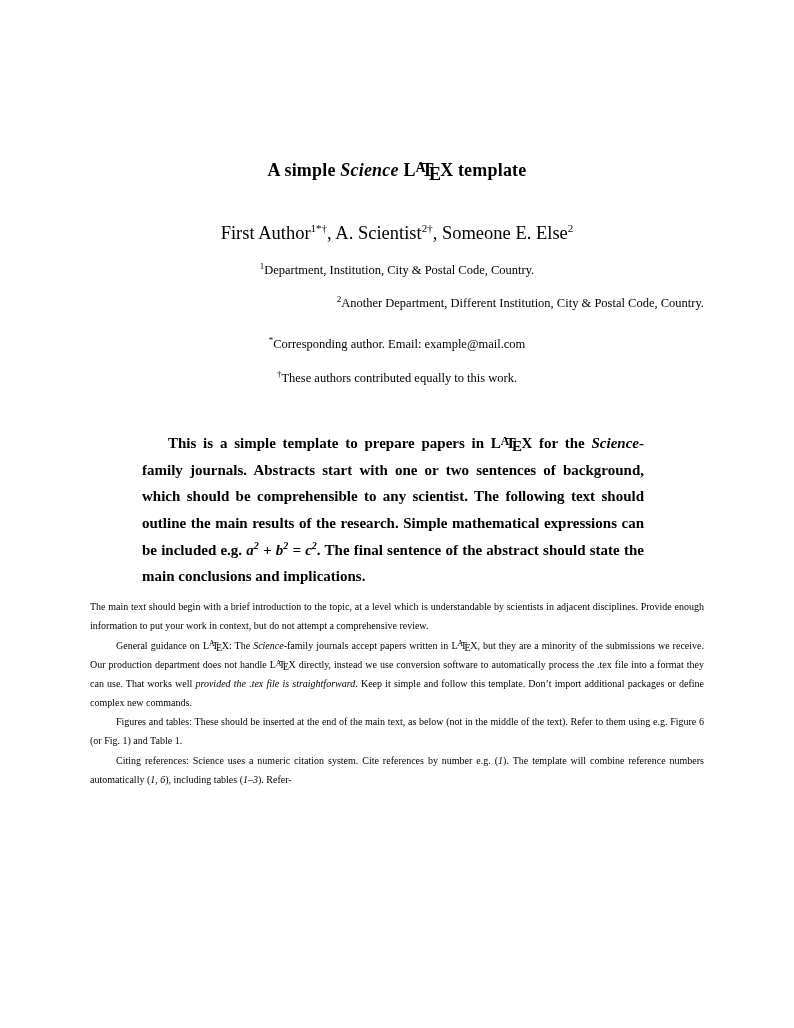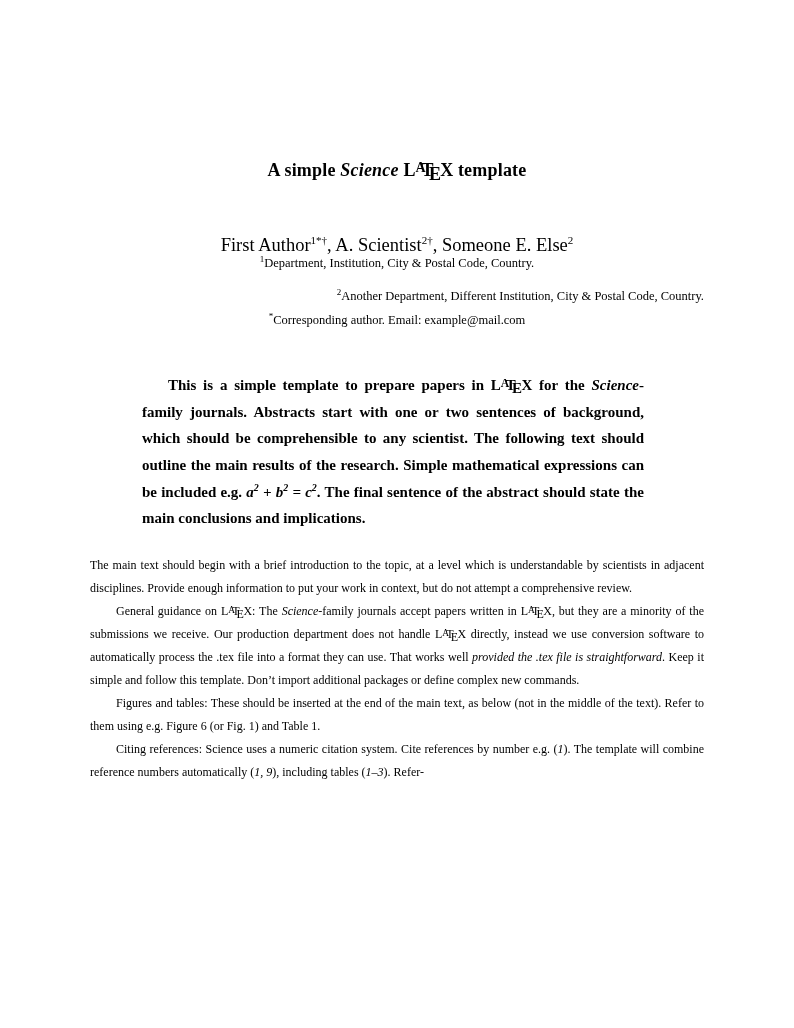--- a/index.html
+++ b/index.html
@@ -30,41 +30,42 @@
     font-size: 18px;
     font-weight: bold;
     letter-spacing: 0.2px;
   }
   .title .sci {
     font-style: italic;
   }
 
   
   .authors {
-    margin-top: 54px;
+    margin-top: 42px;
     text-align: center;
     font-size: 18.5px;
   }
   .authors sup {
     font-size: 11px;
     vertical-align: super;
     line-height: 0;
   }
 
   .affil {
     text-align: center;
     font-size: 12.5px;
+    margin-top: 19px;
   }
   .affil sup {
     font-size: 9px;
     vertical-align: super;
     line-height: 0;
   }
   .affil.a2 { margin-top: 18px; text-align: right; }
-  .affil.a3 { margin-top: 9px; }
+  .affil.a3 { margin-top: 26px; }
   .affil.a4 { margin-top: 19px; }
 
   
   .abstract {
     margin: 44px 60px 0 52px;
     font-size: 15px;
     font-weight: bold;
     line-height: 1.78;
     text-align: justify;
     text-indent: 26px;
@@ -78,22 +79,22 @@
   }
   .math sup {
     font-size: 10px;
     vertical-align: super;
     line-height: 0;
     font-style: italic;
   }
 
   
   .body {
-    margin-top: 22px;
-    font-size: 12px;
+    margin-top: 7px;
+    font-size: 10px;
     line-height: 1.92;
     text-align: justify;
   }
   .body p {
     margin: 0;
   }
   .body p.indent {
     text-indent: 26px;
   }
   .body .ital { font-style: italic; }
@@ -135,29 +136,32 @@
 
   <div class="affil a1">
     <sup>1</sup><span>Department, Institution, City &amp; Postal Code, Country.</span>
   </div>
   <div class="affil a2">
     <sup>2</sup><span>Another Department, Different Institution, City &amp; Postal Code, Country.</span>
   </div>
   <div class="affil a3">
     <sup>*</sup><span>Corresponding author. Email: example@mail.com</span>
   </div>
+  <div class="affil a4">
+    <sup>†</sup><span>These authors contributed equally to this work.</span>
+  </div>
 
   <div class="abstract">
     <span>This is a simple template to prepare papers in </span><span class="latex"><span>L</span><span class="la">A</span><span class="te">T</span><span class="ee">E</span><span>X</span></span><span> for the </span><span class="ital">Science</span><span>-family journals. Abstracts start with one or two sentences of background, which should be comprehensible to any scientist. The following text should outline the main results of the research. Simple mathematical expressions can be included e.g. </span><span class="math"><span class="math">a</span><sup>2</sup> + <span class="math">b</span><sup>2</sup> = <span class="math">c</span><sup>2</sup></span><span>. The final sentence of the abstract should state the main conclusions and implications.</span>
   </div>
 
   <div class="body">
     <p>The main text should begin with a brief introduction to the topic, at a level which is understandable by scientists in adjacent disciplines. Provide enough information to put your work in context, but do not attempt a comprehensive review.</p>
     <p class="indent">
       <span>General guidance on </span><span class="latex"><span>L</span><span class="la">A</span><span class="te">T</span><span class="ee">E</span><span>X</span></span><span>: The </span><span class="ital">Science</span><span>-family journals accept papers written in </span><span class="latex"><span>L</span><span class="la">A</span><span class="te">T</span><span class="ee">E</span><span>X</span></span><span>, but they are a minority of the submissions we receive. Our production department does not handle </span><span class="latex"><span>L</span><span class="la">A</span><span class="te">T</span><span class="ee">E</span><span>X</span></span><span> directly, instead we use conversion software to automatically process the .tex file into a format they can use. That works well </span><span class="ital">provided the .tex file is straightforward</span><span>. Keep it simple and follow this template. Don’t import additional packages or define complex new commands.</span>
     </p>
     <p class="indent">Figures and tables: These should be inserted at the end of the main text, as below (not in the middle of the text). Refer to them using e.g. Figure 6 (or Fig. 1) and Table 1.</p>
     <p class="indent">
-      <span>Citing references: Science uses a numeric citation system. Cite references by number e.g. (</span><span class="ital">1</span><span>). The template will combine reference numbers automatically (</span><span class="ital">1, 9</span><span>), including tables (</span><span class="ital">1–3</span><span>). Refer-</span>
+      <span>Citing references: Science uses a numeric citation system. Cite references by number e.g. (</span><span class="ital">1</span><span>). The template will combine reference numbers automatically (</span><span class="ital">1, 6</span><span>), including tables (</span><span class="ital">1–3</span><span>). Refer-</span>
     </p>
   </div>
 
 </div>
 
 </body></html>

